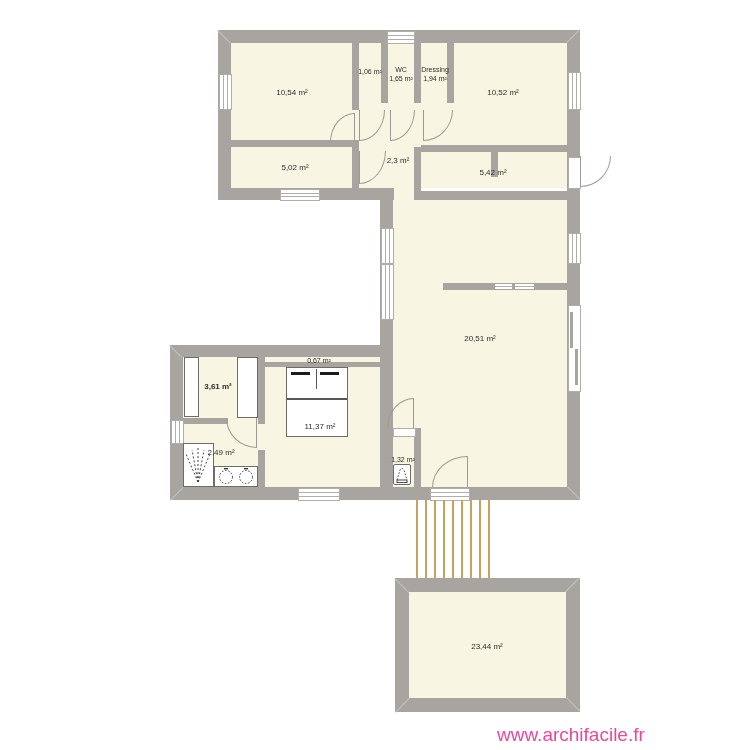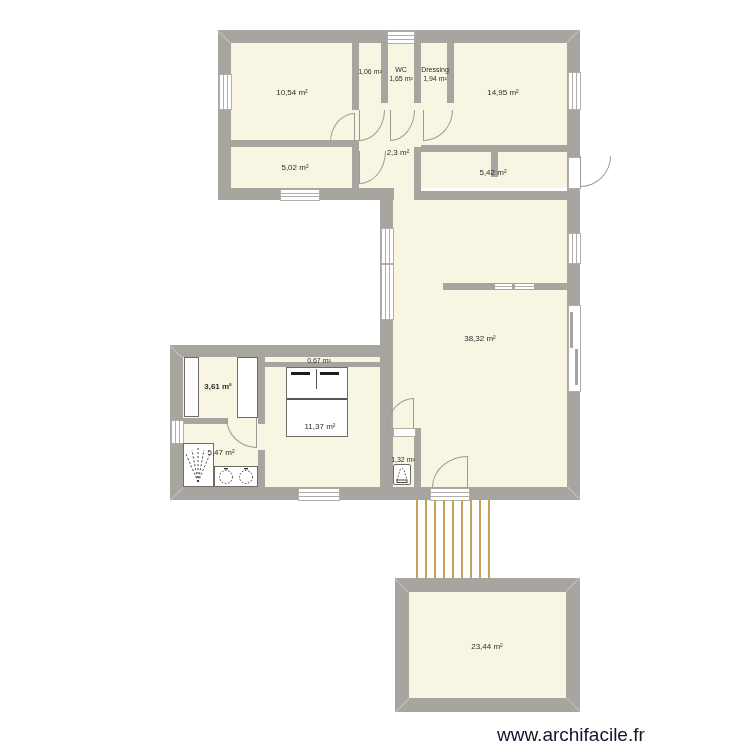--- a/index.html
+++ b/index.html
@@ -15,21 +15,21 @@
   .slide{position:absolute;background:#fff;border:1px solid #b1aeaa;}
   .slide>div{position:absolute;background:#a8a5a1;}
   .arc{position:absolute;border:0 solid #9d9a96;box-sizing:border-box;}
   .arc-tl{border-left-width:1.4px;border-right-width:1.4px;border-bottom-width:1.4px;border-bottom-right-radius:100% 100%;}
   .arc-tr{border-right-width:1.4px;border-left-width:1.4px;border-bottom-width:1.4px;border-bottom-left-radius:100% 100%;}
   .arc-br{border-right-width:1.4px;border-top-width:1.4px;border-left-width:1.4px;border-top-left-radius:100% 100%;}
   .furn{position:absolute;background:#fff;border:1px solid #6f6c68;box-sizing:border-box;}
   .lbl{position:absolute;transform:translate(-50%,-50%);font-size:8px;line-height:9px;color:#2e2d2b;white-space:nowrap;text-align:center;}
   .lbl.sm{font-size:7px;}
   .stairs{position:absolute;background:repeating-linear-gradient(90deg,#c9a05c 0 2px,transparent 2px 9px);}
-  #watermark{position:absolute;left:497px;top:724px;font-size:19px;color:#0f172a;}
+  #watermark{position:absolute;left:497px;top:724px;font-size:19px;color:#ec4899;}
   .pillow{position:absolute;background:#1c1c1c;}
   .bedline{position:absolute;background:#5a5854;}
 </style>
 </head>
 <body>
 
 <div id="plan">
 
   <div class="room" style="left:231px;top:43px;width:336px;height:145px;"></div>
   <div class="room" style="left:394px;top:188px;width:20px;height:12px;"></div>
@@ -154,27 +154,27 @@
   <div class="lbl" style="left:292px;top:92px;">10,54 m²</div>
   <div class="lbl sm" style="left:370px;top:71px;">1,06 m²</div>
   <div class="lbl sm" style="left:401px;top:74px;">
     <span>WC</span><br>
     <span>1,65 m²</span>
   </div>
   <div class="lbl sm" style="left:435px;top:74px;">
     <span>Dressing</span><br>
     <span>1,94 m²</span>
   </div>
-  <div class="lbl" style="left:503px;top:92px;">14,95 m²</div>
+  <div class="lbl" style="left:503px;top:92px;">10,52 m²</div>
   <div class="lbl" style="left:295px;top:167px;text-align:center;">5,02 m²</div>
-  <div class="lbl" style="left:398px;top:152px;">2,3 m²</div>
+  <div class="lbl" style="left:398px;top:160px;">2,3 m²</div>
   <div class="lbl" style="left:493px;top:172px;">5,42 m²</div>
-  <div class="lbl" style="left:480px;top:338px;">38,32 m²</div>
+  <div class="lbl" style="left:480px;top:338px;">20,51 m²</div>
   <div class="lbl sm" style="left:319px;top:360px;">0,67 m²</div>
   <div class="lbl" style="left:218px;top:386px;font-weight:bold;">3,61 m²</div>
   <div class="lbl" style="left:320px;top:426px;">11,37 m²</div>
-  <div class="lbl" style="left:221px;top:452px;">5,47 m²</div>
+  <div class="lbl" style="left:221px;top:452px;">2,49 m²</div>
   <div class="lbl sm" style="left:403px;top:459px;">1,32 m²</div>
   <div class="lbl" style="left:487px;top:646px;">23,44 m²</div>
 
   <div id="watermark">www.archifacile.fr</div>
 
 </div>
 
 </body></html>

